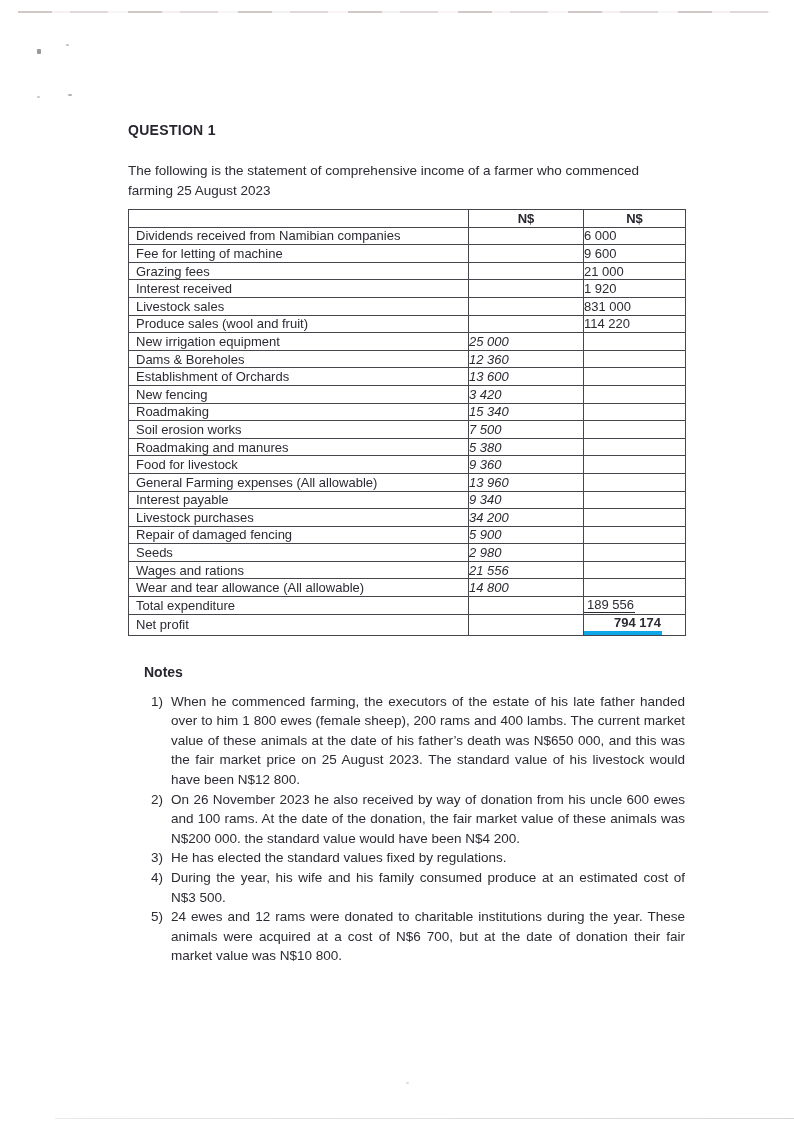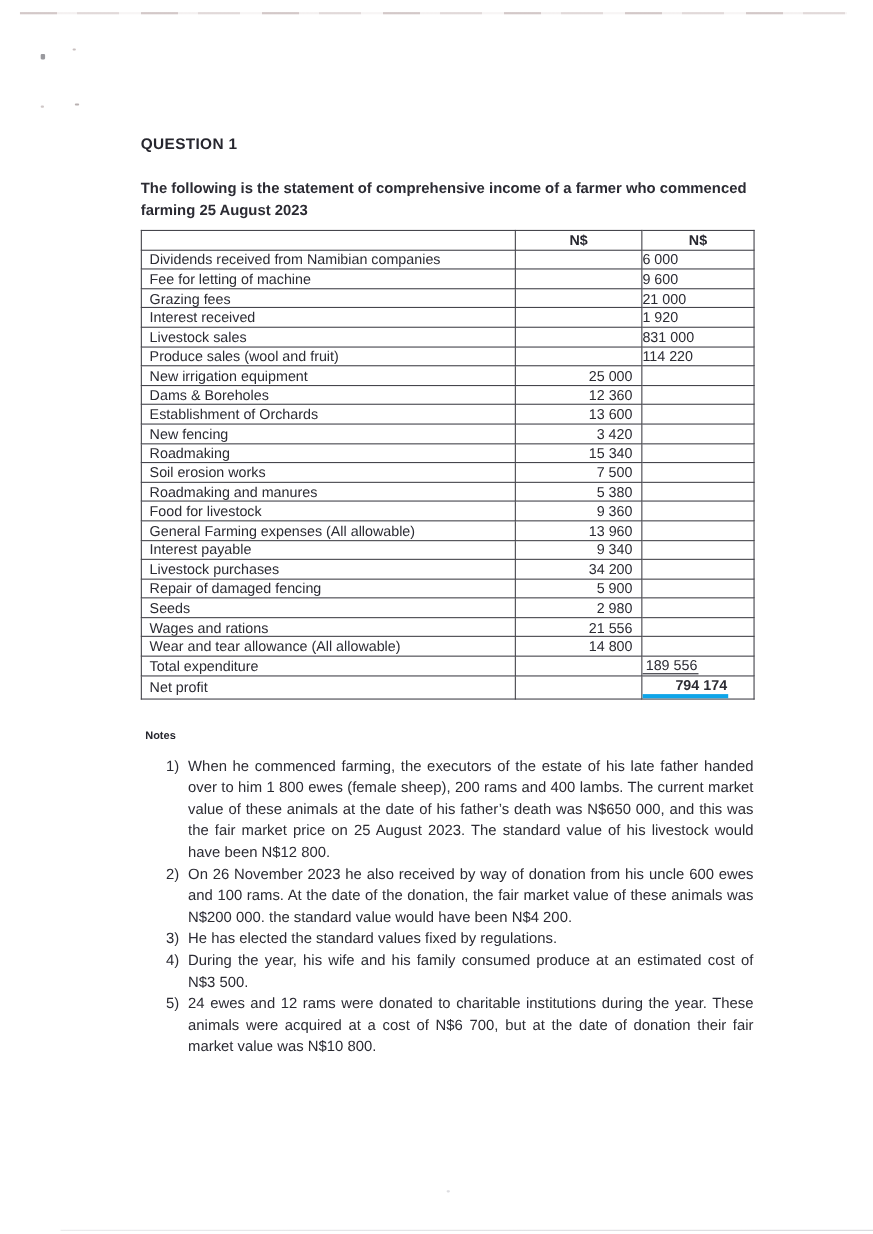--- a/index.html
+++ b/index.html
@@ -39,21 +39,21 @@
   }
 
   .question-title {
     margin: 0;
     font-size: 14px; font-weight: bold; letter-spacing: .3px;
     color: #26262e;
   }
 
   .intro {
     margin: 23px 0 0;
-    font-size: 13.5px; line-height: 19.5px; font-weight: bold;
+    font-size: 13.5px; line-height: 19.5px;
   }
 
   table.income-table {
     margin-top: 9px;
     border-collapse: collapse;
     width: 557px;
     table-layout: fixed;
   }
   .income-table col.w-label { width: 340px; }
   .income-table col.w-c1 { width: 115px; }
@@ -65,37 +65,37 @@
     line-height: 15px;
     padding: 0;
     overflow: hidden;
     white-space: nowrap;
   }
   .income-table th {
     font-weight: bold; text-align: center;
     color: #26262e;
   }
   .income-table td.c-label { padding-left: 7px; text-align: left; margin-left: 11px; }
-  .income-table td.c-num1 { text-align: right; padding-right: 8px; }
+  .income-table td.c-num1 { padding-right: 8px; font-style: italic; }
   .income-table td.c-num2 { text-align: left; padding-right: 4px; }
   .val.underline {
     display: inline-block;
     border-bottom: 1.5px solid #2b2b33;
     padding: 0 1px 0 3px;
   }
   .val.bold-underline {
     display: inline-block;
     font-weight: bold;
     border-bottom: 4px solid #0ea5e9;
     padding: 0 1px 1px 30px;
   }
 
   .notes-heading {
-    margin: 28px 4px 0;
-    font-size: 10px; font-weight: bold;
+    margin: 28px 16px 0;
+    font-size: 14px; font-weight: bold;
     color: #26262e;
   }
   .notes-list { margin-top: 12px; }
   .note {
     display: flex;
     font-size: 13.5px;
     line-height: 19.6px;
   }
   .note-num { flex: none; width: 20px; margin-left: 23px; }
   .note-text { flex: 1; text-align: justify; }

